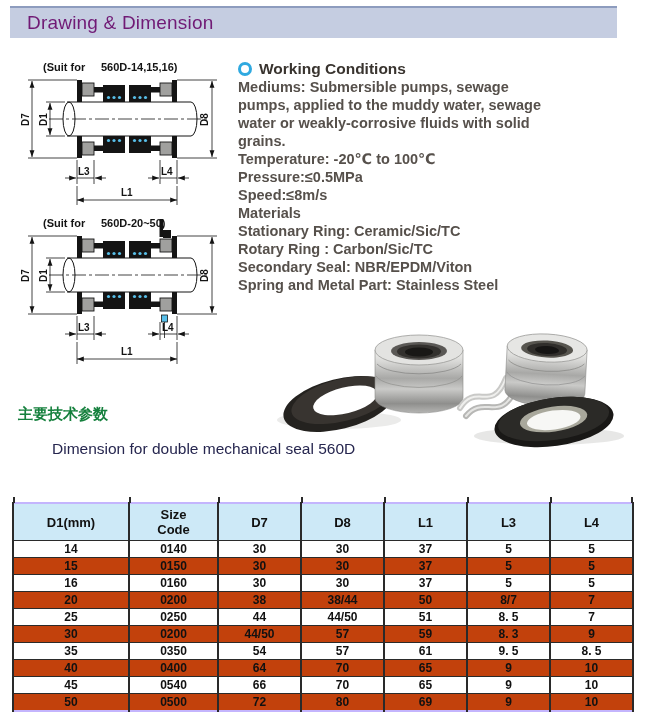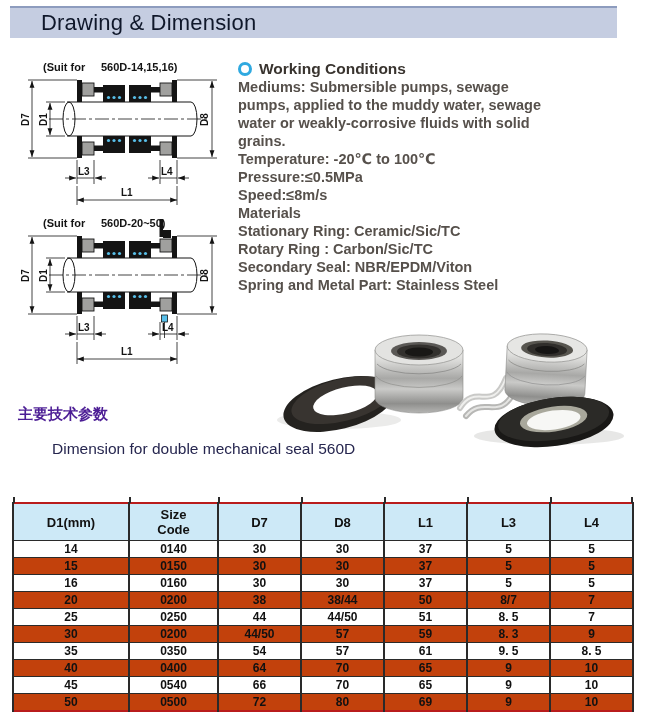--- a/index.html
+++ b/index.html
@@ -6,21 +6,21 @@
   body{
     width:646px;height:722px;position:relative;background:#ffffff;
     font-family:"Liberation Sans","DejaVu Sans",sans-serif;color:#141414;
   }
   
   .band{
     position:absolute;left:10px;top:6px;width:607px;height:32px;
     background:#c5cde1;border-top:2px solid #8d9cbe;box-sizing:border-box;
     display:flex;align-items:center;
   }
-  .band-title{color:#0f172a;font-size:22px;padding-left:31px;letter-spacing:.2px;}
+  .band-title{color:#701a75;font-size:19px;padding-left:17px;letter-spacing:.2px;}
 
   
   .drawing{position:absolute;left:15px;}
   .drawing text{font-family:"Liberation Sans","DejaVu Sans",sans-serif;}
   .suit{font-weight:bold;font-size:11px;fill:#141414;}
   .dim-label{font-weight:bold;font-size:10px;fill:#141414;}
   .ln{stroke:#141414;stroke-width:1;fill:none;}
   .thin{stroke:#141414;stroke-width:.8;fill:none;}
 
   
@@ -33,28 +33,28 @@
     width:8px;height:8px;border-radius:50%;
     border:3px solid #2fa9e0;background:#fff;flex:0 0 auto;
   }
   .wc-body{white-space:pre-line;}
   .materials{}
 
   
   .photo{position:absolute;left:244px;top:312px;}
 
   
-  .cn-title{position:absolute;left:18px;top:405px;font-size:15px;font-weight:bold;color:#4c1d95;}
+  .cn-title{position:absolute;left:18px;top:405px;font-size:15px;font-weight:bold;color:#15803d;}
   .caption{position:absolute;left:8px;top:440px;font-size:15.5px;color:#26264f;margin-left:44px;}
 
   
   table.spec{
     position:absolute;left:12px;top:502px;width:620px;
     border-collapse:collapse;table-layout:fixed;
-    border:2px solid #b91c1c;color:#111;
+    border:2px solid #c4b5fd;color:#111;
   }
   table.spec th{
     background:#cde9f7;font-size:13px;font-weight:bold;height:34px;
     border:1px solid #2a2a2a;border-left-width:2px;border-right-width:2px;
     white-space:pre-line;line-height:15px;text-align:center;position:relative;
   }
   table.spec td{
     font-size:12px;font-weight:bold;height:16px;line-height:16px;
     text-align:center;padding:0;background:#fff;
     border:1px solid #2a2a2a;border-left-width:2px;border-right-width:2px;

